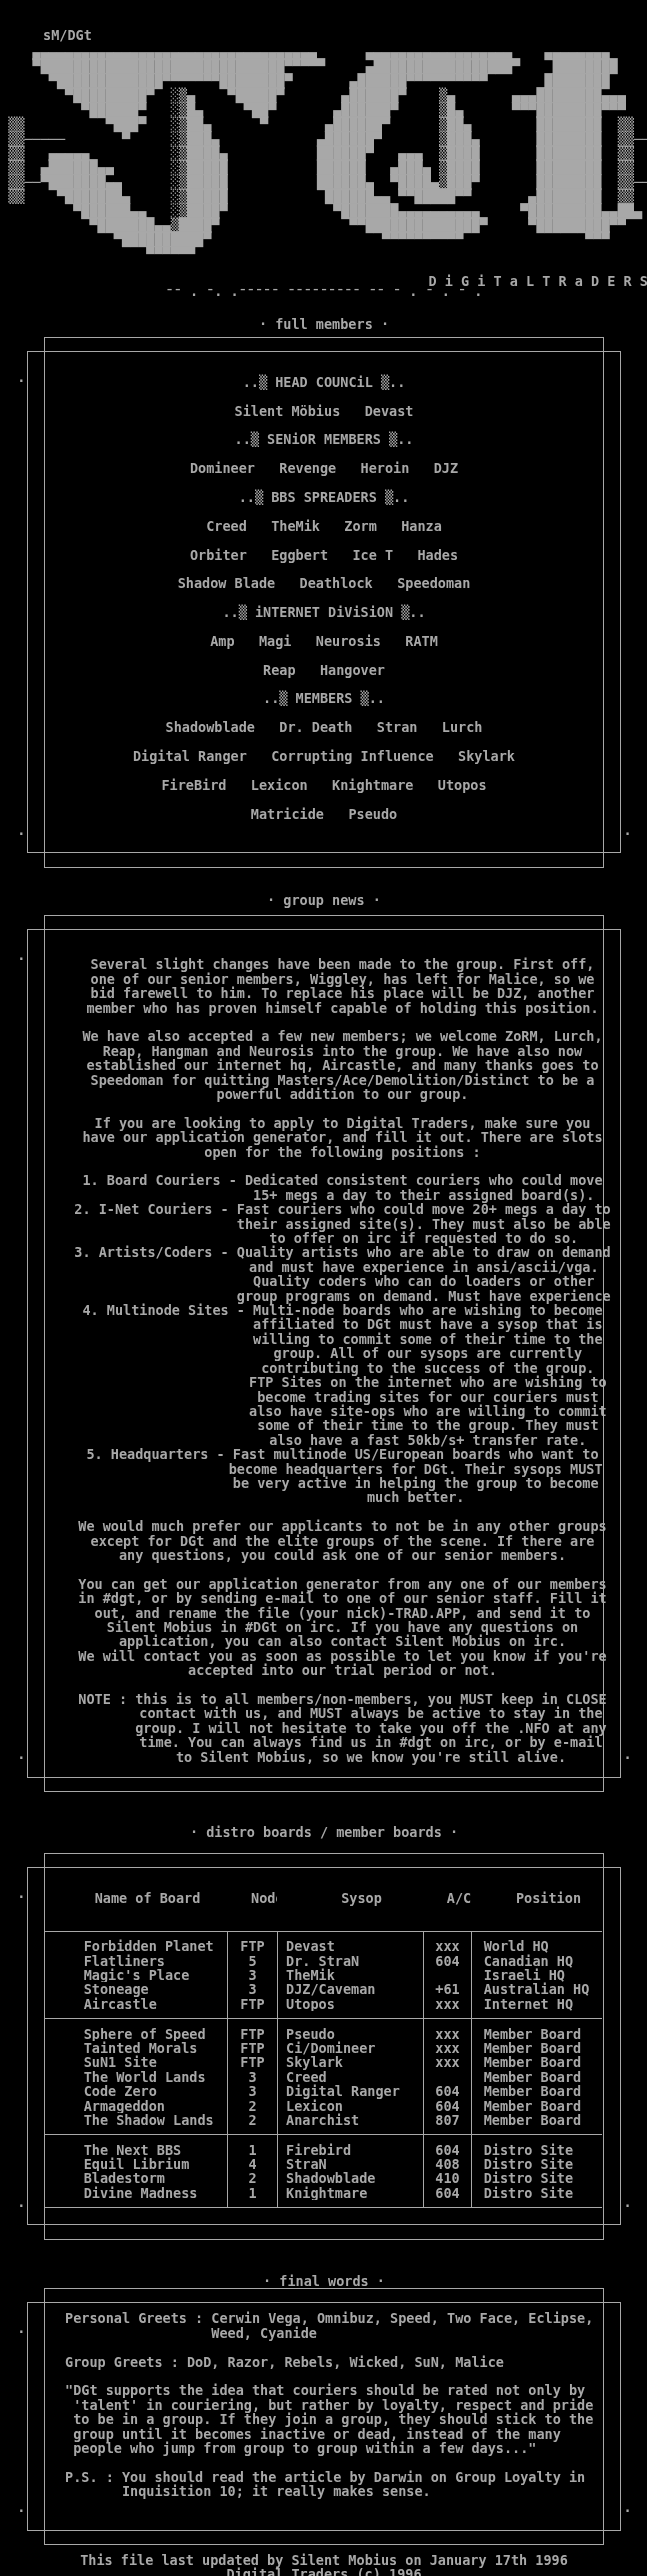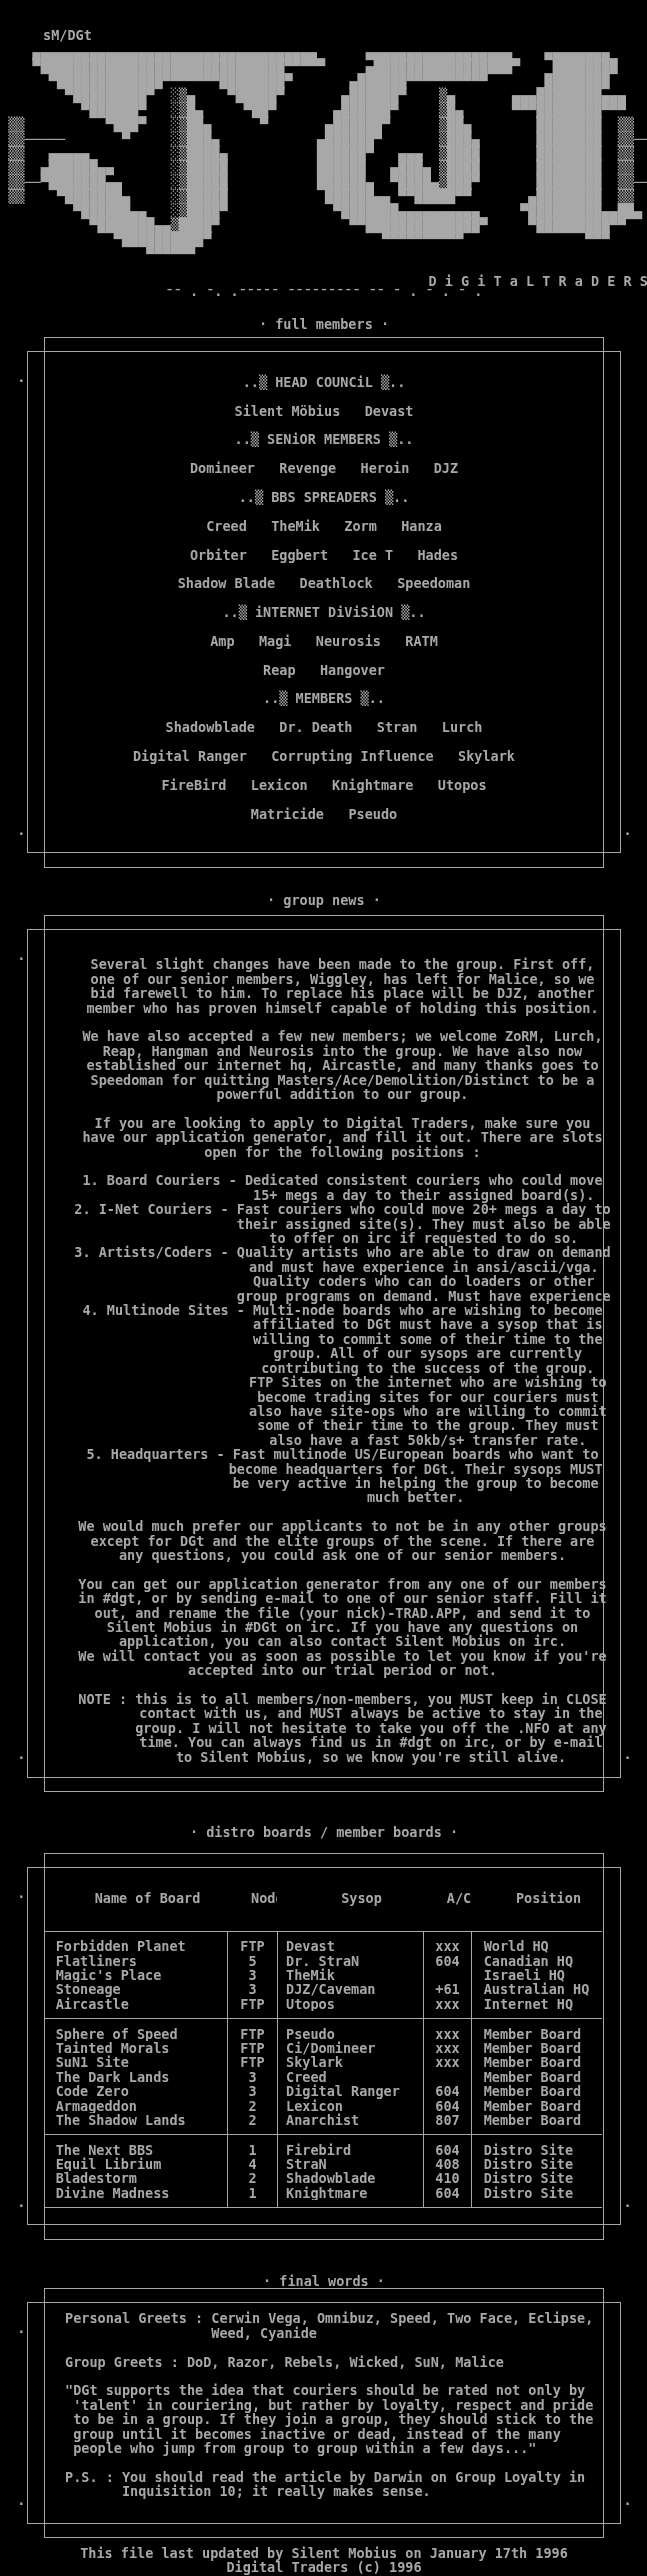--- a/index.html
+++ b/index.html
@@ -40,26 +40,26 @@
   .tbl{width:558px;margin-left:16px;}
   .tr{display:grid;grid-template-columns:184px 49px 146px 49px 130px;height:14.4px;}
   .thead{padding-bottom:12.6px;height:27px;}
   .thead .td{text-align:center;margin-left:23px;}
   .tbody{position:relative;border-top:0.9px solid #a8a8a8;border-bottom:0.9px solid #a8a8a8;}
   .vl{position:absolute;top:0;bottom:0;width:0.9px;background:#a8a8a8;}
   .vl1{left:183px;} .vl2{left:233px;} .vl3{left:379px;} .vl4{left:427px;}
   .tgroup{padding:7.2px 0;}
   .tgroup + .tgroup{border-top:0.9px solid #a8a8a8;}
   .td{overflow:hidden;white-space:pre;}
-  .c0{padding-left:11.7px;} .c1{text-align:center;} .c2{padding-left:9px;}
+  .c0{padding-left:11.7px;margin-left:28px;} .c1{text-align:center;} .c2{padding-left:9px;}
   .c3{text-align:center;} .c4{padding-left:11.7px;}
   
   .box-final{padding:8px 0 20px;}
   .fw{padding-left:37px;margin-bottom:14.4px;}
-  .fw:last-child{margin-bottom:4px;}
+  .fw:last-child{margin-bottom:11px;}
   
   .footer{margin-top:22.5px;text-align:center;}
   .footer div{height:14.4px;}
 </style>
 </head>
 <body>
 
 <div class="tag">sM/DGt</div>
 <pre class="logo">    ▄▄▄▄▄▄▄▄▄▄▄▄▄▄▄▄▄▄▄▄▄▄▄▄▄▄▄▄▄▄▄▄▄▄▄      ▄▄▄▄▄▄▄▄▄▄▄▄▄▄▄▄▄▄    ▄▄▄▄▄▄▄▄
     ▀██████████████████████████████▀▀▀▀▀     ▄█████████████████▀    ████████
@@ -274,21 +274,21 @@
           <div class="td c4">Member Board</div>
         </div>
           <div class="tr">
           <div class="td c0">SuN1 Site</div>
           <div class="td c1">FTP</div>
           <div class="td c2">Skylark</div>
           <div class="td c3">xxx</div>
           <div class="td c4">Member Board</div>
         </div>
           <div class="tr">
-          <div class="td c0">The Dark Lands</div>
+          <div class="td c0">The World Lands</div>
           <div class="td c1">3</div>
           <div class="td c2">Creed</div>
           <div class="td c3"></div>
           <div class="td c4">Member Board</div>
         </div>
           <div class="tr">
           <div class="td c0">Code Zero</div>
           <div class="td c1">3</div>
           <div class="td c2">Digital Ranger</div>
           <div class="td c3">604</div>

